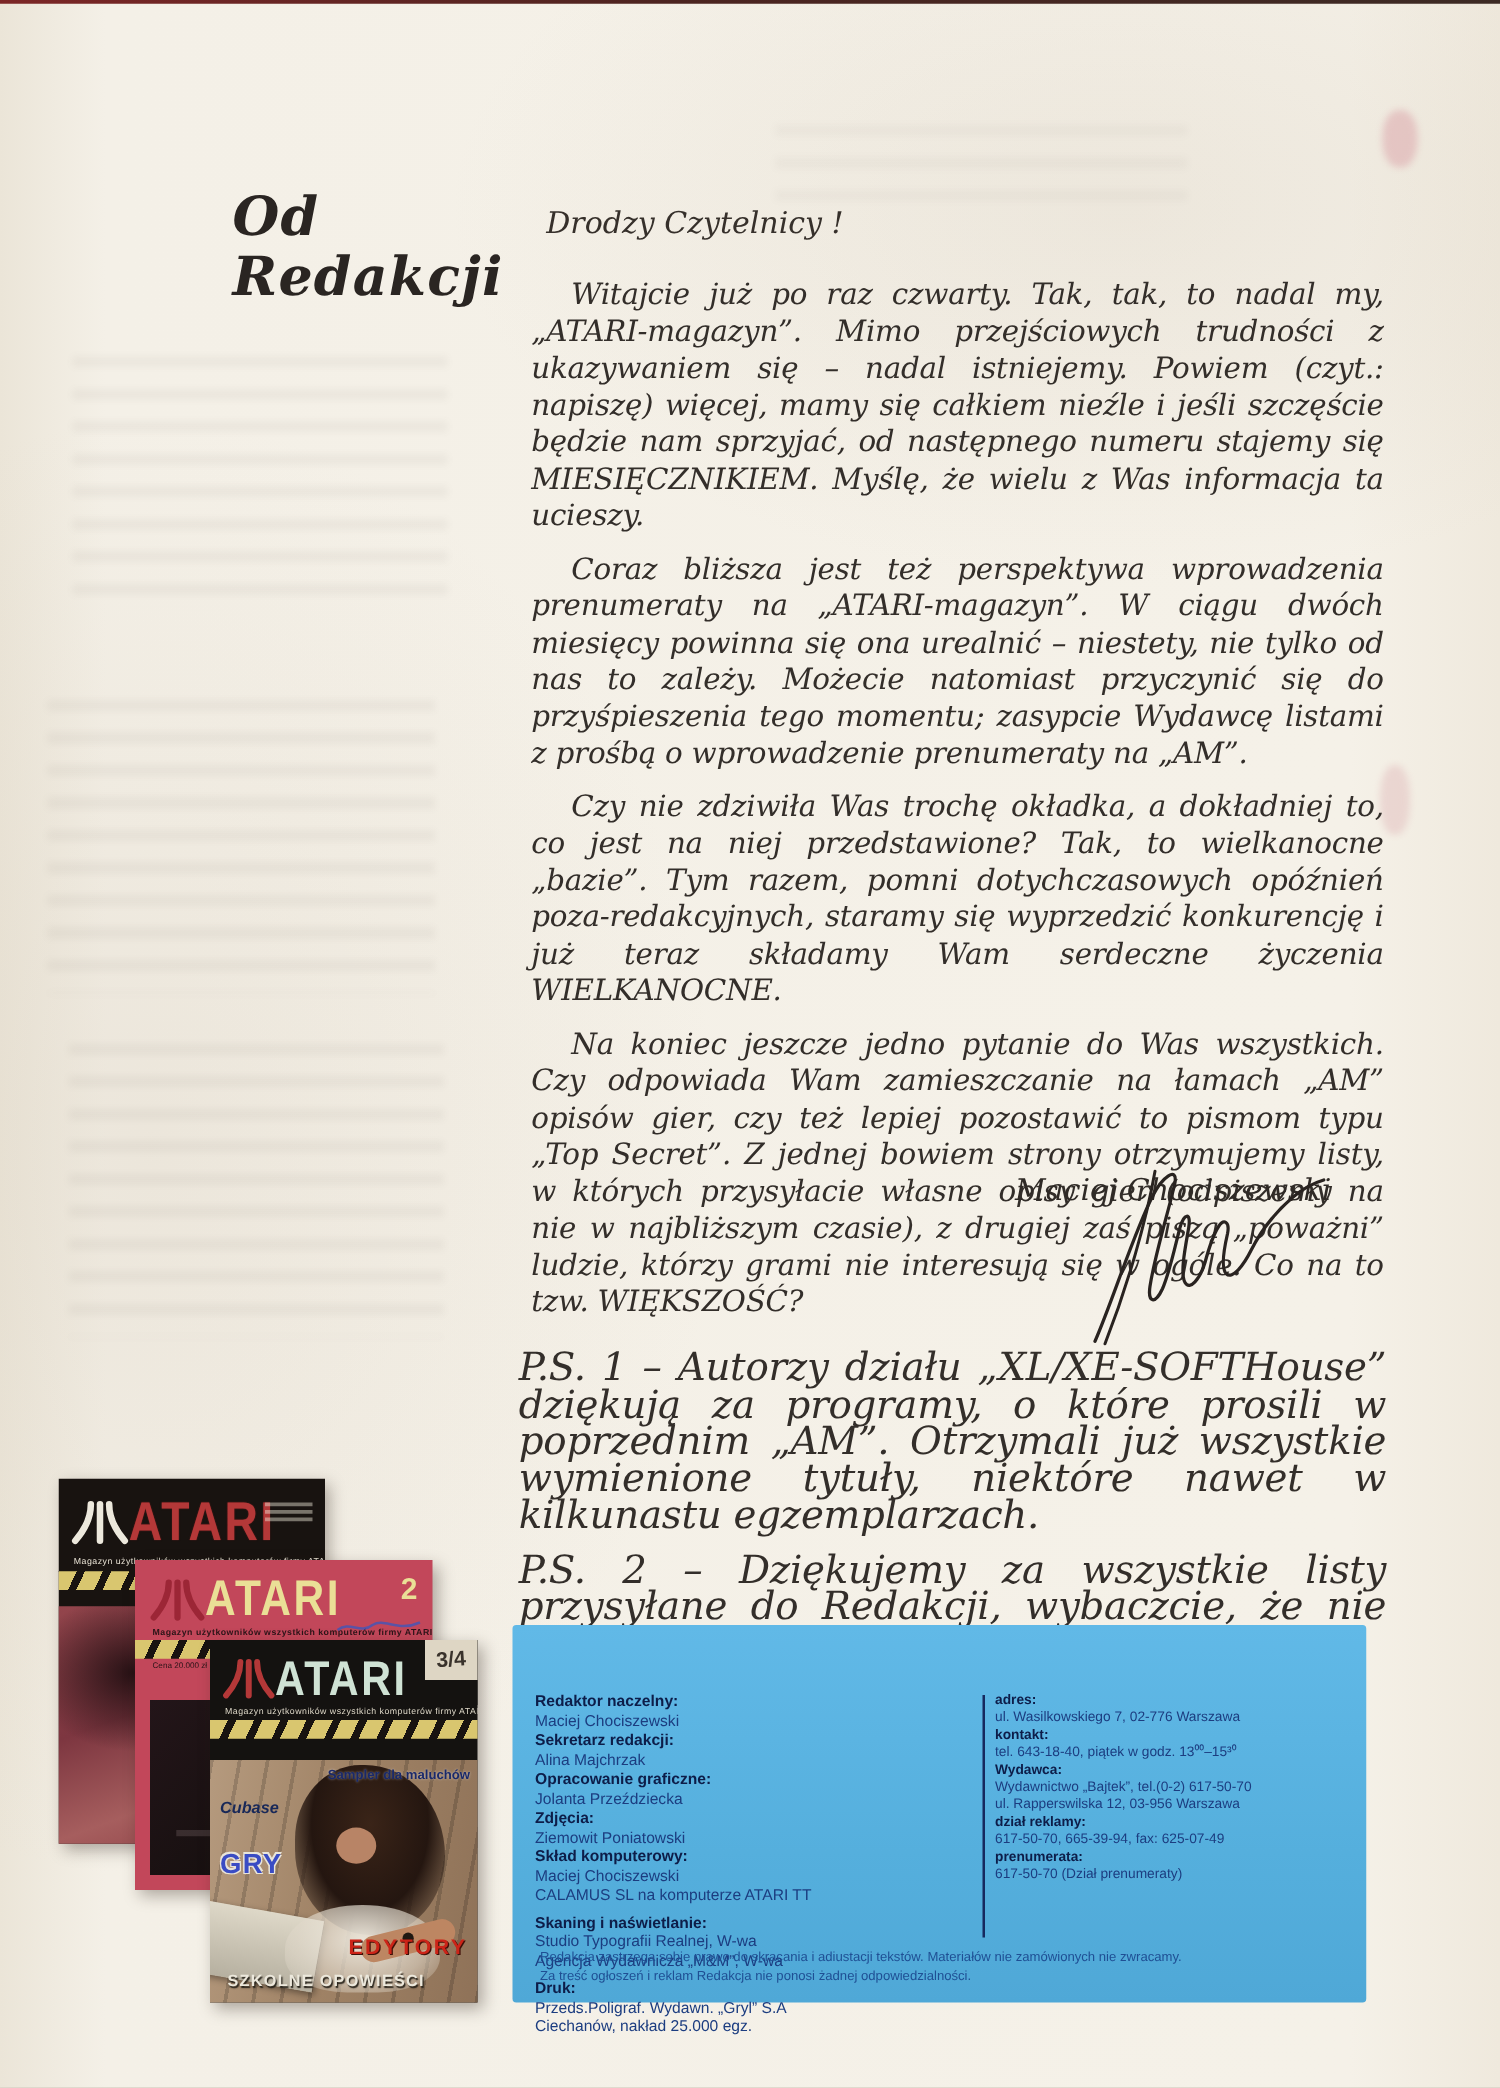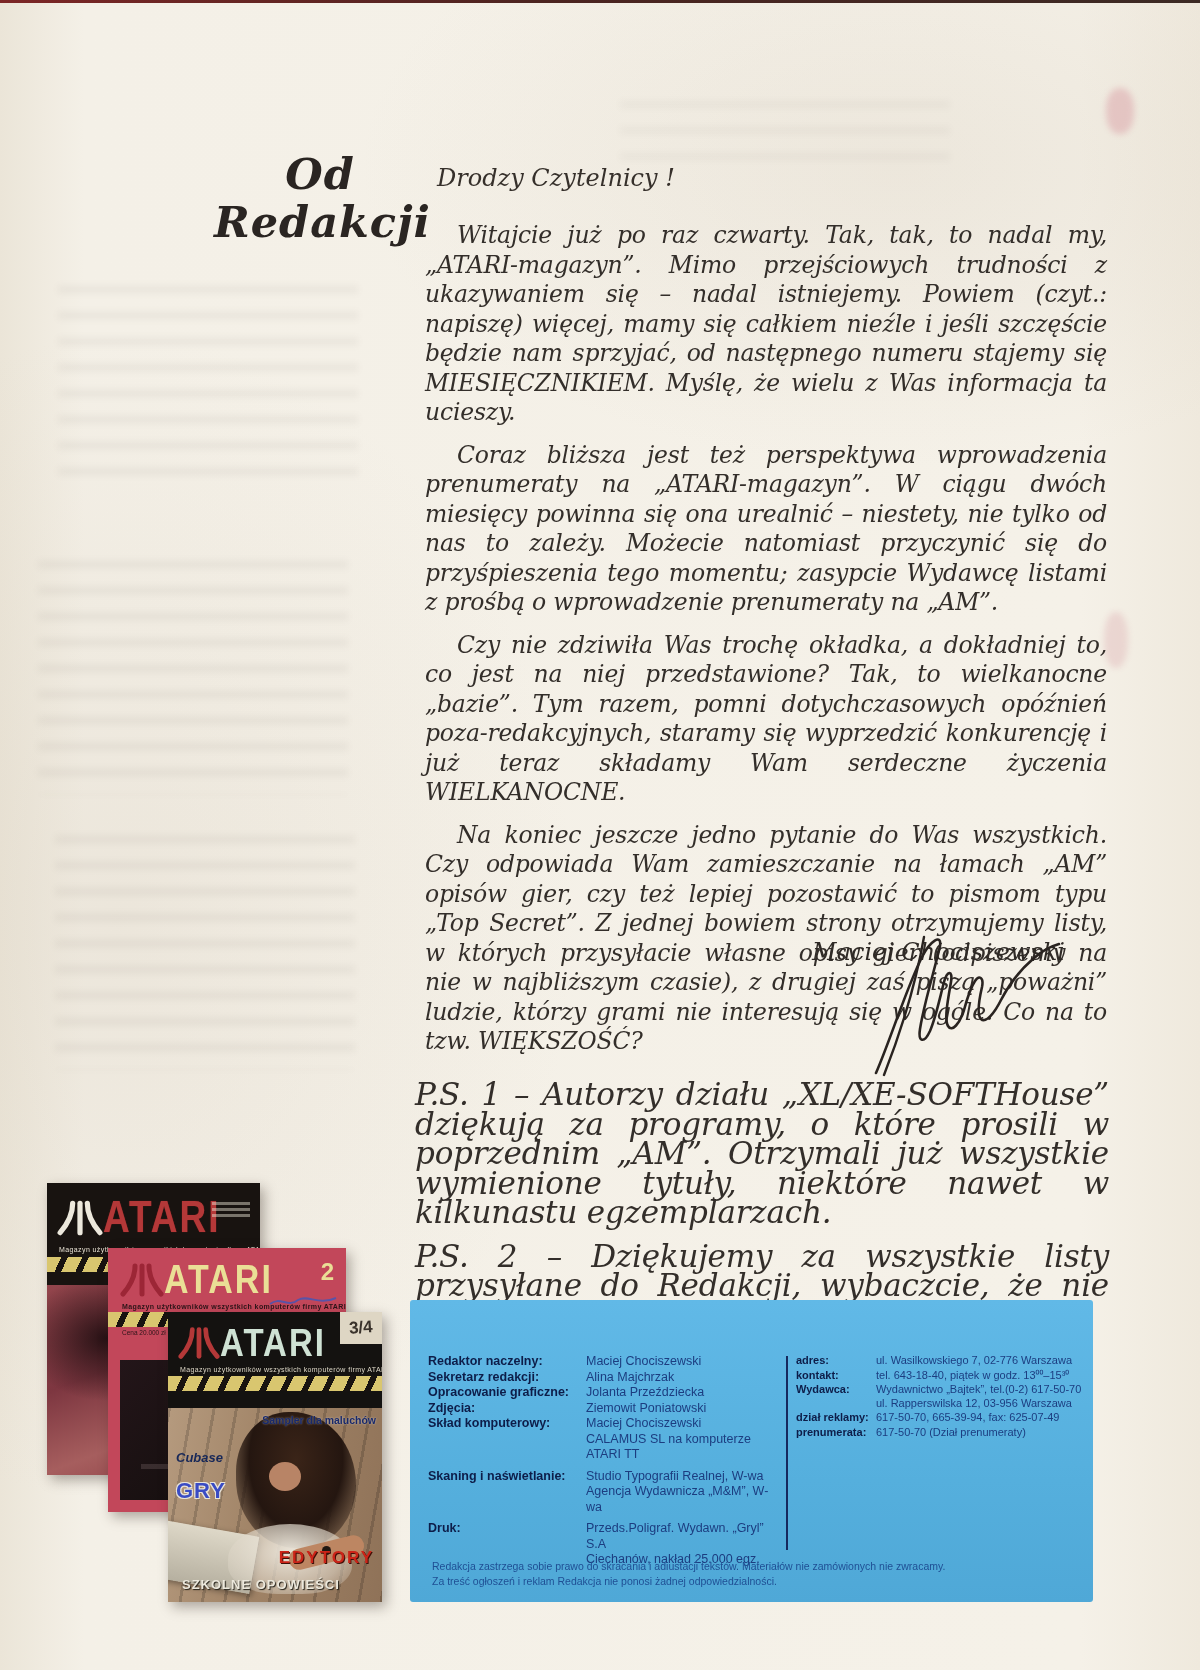--- a/index.html
+++ b/index.html
@@ -14,22 +14,22 @@
   .edge-left{position:absolute;left:0;top:0;width:7px;height:100%;
     background:linear-gradient(180deg,#79242
 4 0%,#792424 0%,#6d2020 16%,#33231c 21%,#281d17 100%);}
   .edge-top{position:absolute;left:0;top:0;width:100%;height:3px;
     background:linear-gradient(90deg,#7c2626,#4c2420 45%,#3c2a24);}
   
   .ghost{position:absolute;opacity:.13;filter:blur(3px);pointer-events:none;
     background:repeating-linear-gradient(180deg, rgba(110,100,92,.5) 0 9px, transparent 9px 26px);}
   .ghost-blob{position:absolute;filter:blur(3px);border-radius:45%;pointer-events:none;}
 
-  .section-title{position:absolute;left:186px;top:150px;width:212px;text-align:center;
-    font-style:italic;font-weight:bold;font-size:43px;line-height:1.12;color:#2a2522;letter-spacing:1px;margin-left:28px;}
+  .section-title{position:absolute;left:186px;top:150px;width:212px;text-align:left;
+    font-style:italic;font-weight:bold;font-size:43px;line-height:1.12;color:#2a2522;letter-spacing:1px;}
   .column-rule{position:absolute;left:407px;top:158px;width:2px;height:1444px;
     background:linear-gradient(180deg,#46403
 6 0%,#46403a 0%,#4a443a 70%,rgba(74,68,58,.35) 100%);}
 
   .salutation{position:absolute;left:437px;top:164px;font-style:italic;font-size:24px;color:#36302b;}
   .paras{position:absolute;left:425px;top:221px;width:682px;font-style:italic;
     font-size:23.5px;line-height:29.5px;text-align:justify;letter-spacing:-0.2px;}
   .paras p{margin:0 0 13px 0;text-indent:32px;}
   .sig-name{position:absolute;left:425px;top:938px;width:640px;text-align:right;
     font-style:italic;font-size:24px;color:#2f2a26;}
@@ -91,35 +91,35 @@
   .face{position:absolute;left:47%;top:28%;width:15%;height:15%;border-radius:50%;background:#c08a6a;opacity:.95;}
   .shirt{position:absolute;left:28%;bottom:4%;width:58%;height:36%;border-radius:50% 50% 40% 40%;
     background:radial-gradient(ellipse at 50% 40%, rgba(238,233,222,.95), rgba(224,216,202,.6) 60%, transparent 100%);}
   .arm{position:absolute;left:56%;bottom:20%;width:36%;height:11%;border-radius:12px;
     background:#bd8662;transform:rotate(-14deg);}
   .watch{position:absolute;right:24%;bottom:24%;width:9px;height:9px;border-radius:50%;background:#201812;}
   .kbd{position:absolute;left:-5%;bottom:8%;width:46%;height:30%;
     background:linear-gradient(180deg,#ded8c8,#b6b0a0);transform:rotate(10deg);box-shadow:2px 2px 6px rgba(0,0,0,.4);}
   .ov{position:absolute;font-family:"Liberation Sans",sans-serif;font-weight:bold;white-space:nowrap;}
   .ov-sampler{right:6px;top:6px;font-size:10.5px;color:#19296a;text-shadow:0 0 2px rgba(255,255,255,.5);}
-  .ov-cubase{left:8px;top:42px;font-size:13px;font-style:italic;color:#182858;}
+  .ov-cubase{left:8px;top:30px;font-size:13px;font-style:italic;color:#182858;}
   .ov-gry{left:8px;top:70px;font-size:22px;letter-spacing:1px;color:#3a4cc4;
     text-shadow:-1px -1px 0 #e8e4da,1px -1px 0 #e8e4da,-1px 1px 0 #e8e4da,1px 1px 0 #e8e4da;}
   .ov-edytory{right:8px;bottom:34px;font-size:17px;letter-spacing:2px;color:#cc2418;text-shadow:1px 1px 0 #401008;padding-left:30px;}
   .ov-szkolne{left:14px;bottom:10px;font-size:13px;letter-spacing:1px;color:#ece8dc;text-shadow:1px 1px 1px #242018;}
 
   
   .infobox{position:absolute;left:410px;top:1300px;width:683px;height:302px;border-radius:3px;
     background:linear-gradient(180deg,#61b9e7 0%,#55afdd 60%,#4fa8d7 100%);
     font-family:"Liberation Sans",sans-serif;color:#102250;}
   .infobox-title{text-align:center;padding-top:13px;font-size:20px;font-weight:bold;color:#0b1b48;}
   .icol-left{position:absolute;left:18px;top:54px;width:352px;}
   .icol-right{position:absolute;left:386px;top:54px;width:290px;}
   .idivider{position:absolute;left:376px;top:56px;width:2px;height:194px;background:#16295e;}
-  .irow{display:flex;}
+  .irow{display:flex;flex-direction:column;}
   .icol-left .irow{font-size:12.5px;line-height:15.5px;}
   .icol-left .ilbl{width:158px;font-weight:bold;color:#0d1d49;flex:0 0 auto;}
   .icol-left .ival{flex:1;color:#1c3d80;white-space:pre-line;}
   .icol-left .gap{margin-top:6px;}
   .icol-right .irow{font-size:11px;line-height:13.5px;margin-bottom:1px;}
   .icol-right .ilbl{width:80px;font-weight:bold;color:#0d1d49;flex:0 0 auto;}
   .icol-right .ival{flex:1;color:#1c3d80;white-space:pre-line;}
   .ifooter{position:absolute;left:22px;top:259px;width:644px;font-size:10.5px;line-height:14.5px;
     color:#1f4f94;white-space:pre-line;}
 </style>

